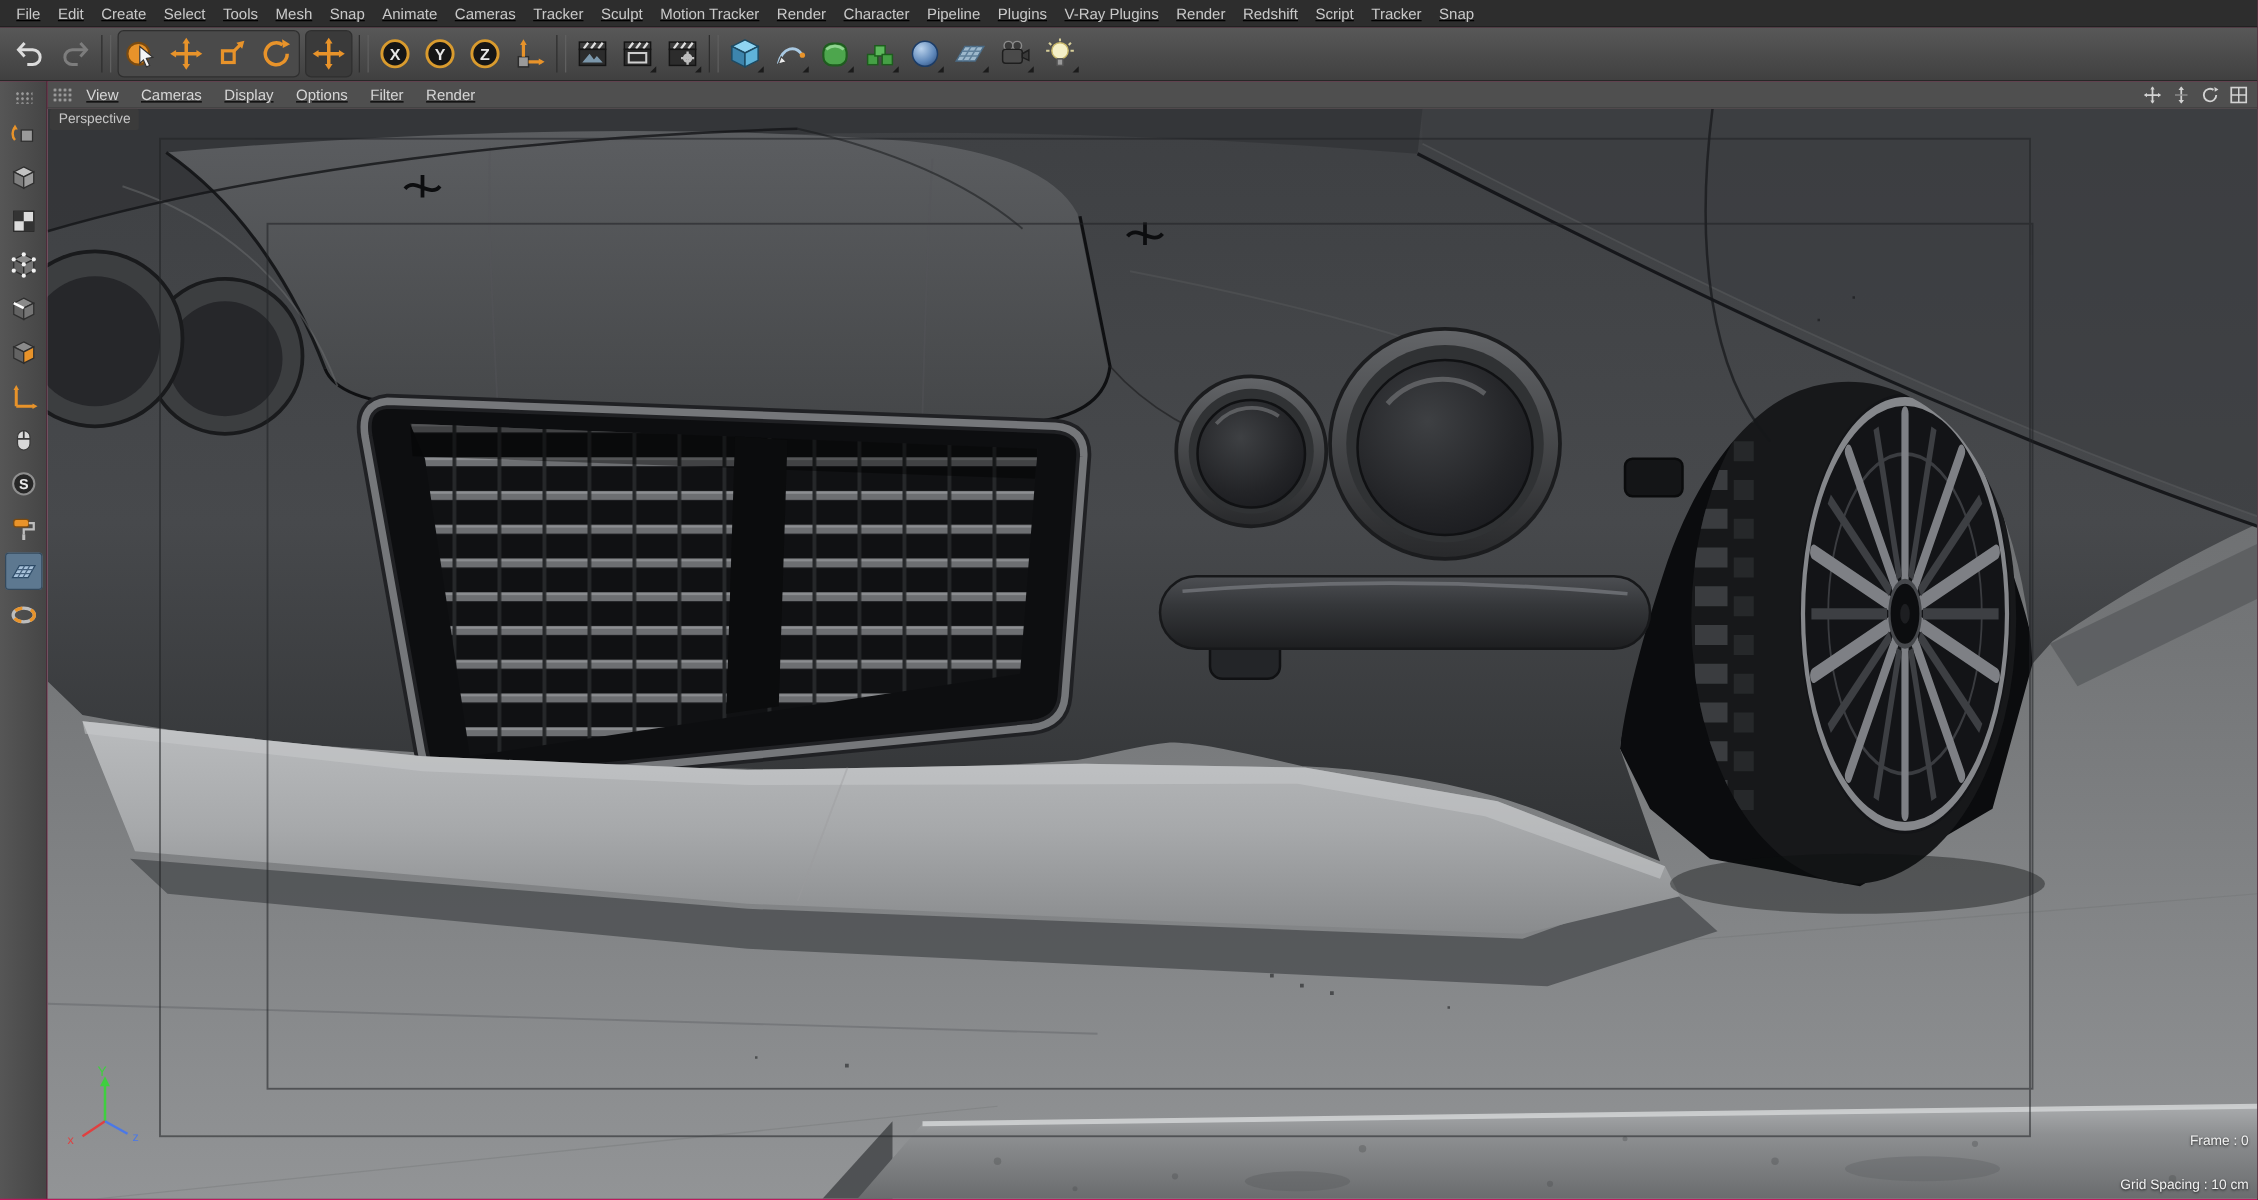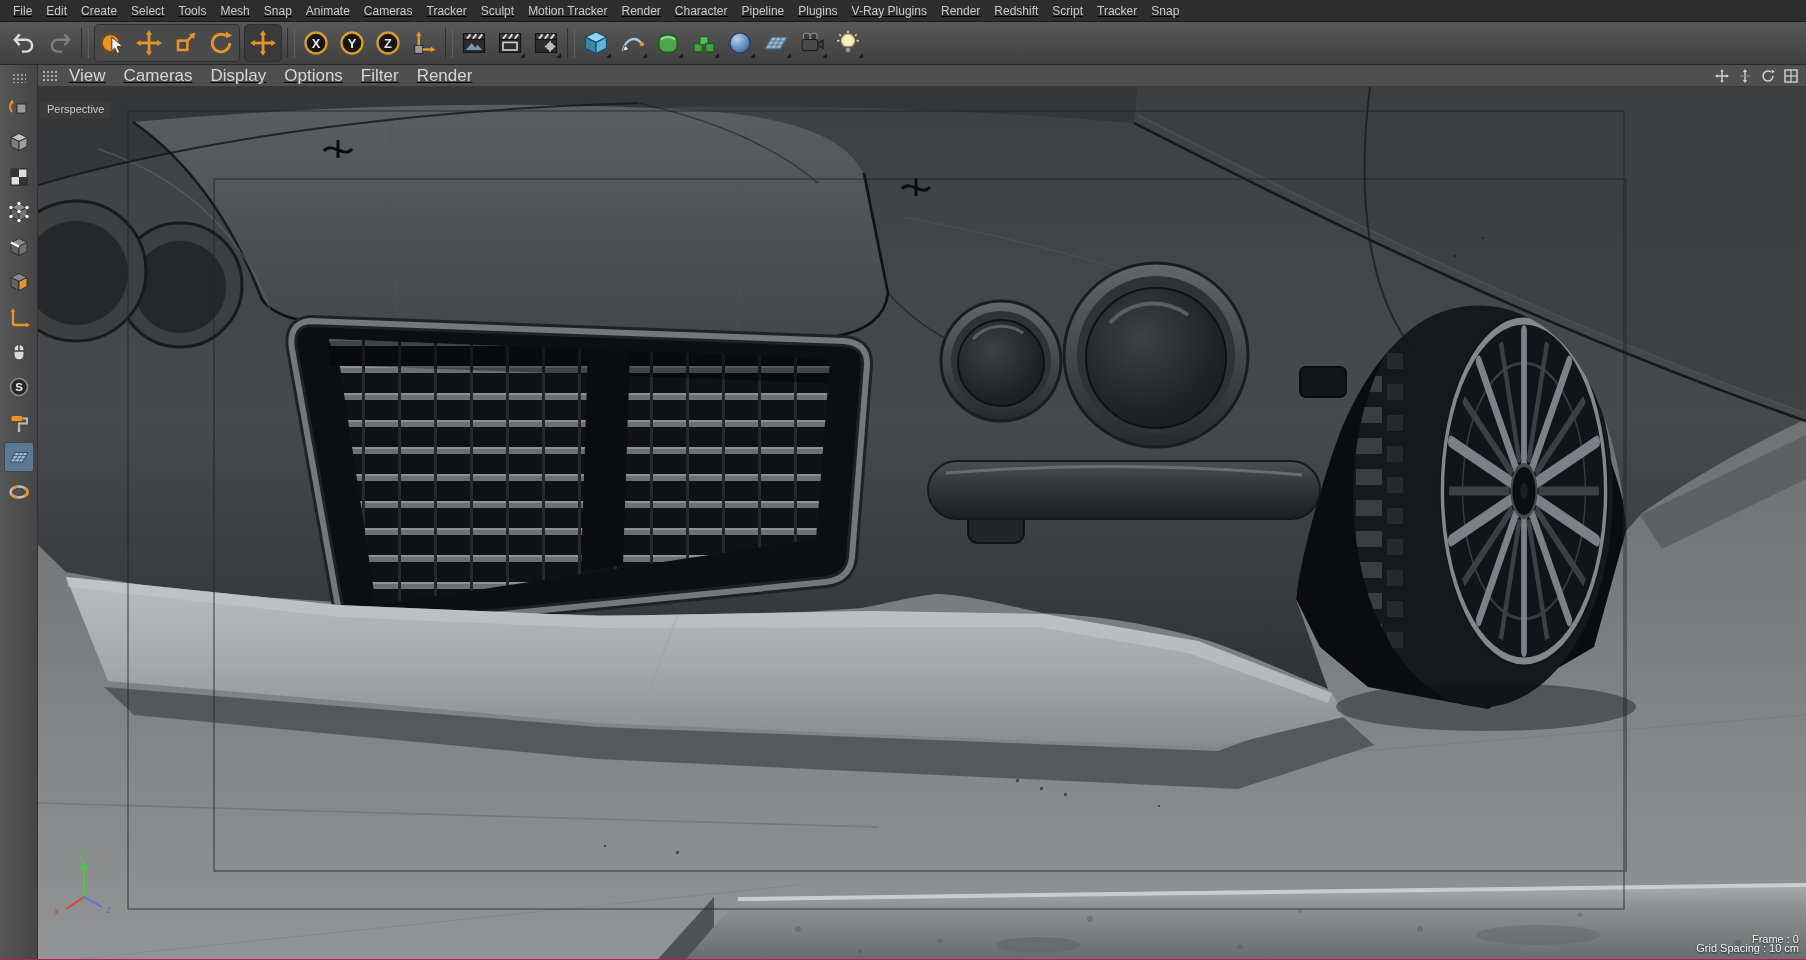--- a/index.html
+++ b/index.html
@@ -29,35 +29,35 @@
   .left-palette { width:38px; background:linear-gradient(90deg,#565656,#454545); border-right:1px solid #323232;
                   display:flex; flex-direction:column; align-items:center; padding-top:8px; gap:5px; }
   .lbtn { width:30px; height:30px; display:flex; align-items:center; justify-content:center;
           border:none; background:transparent; border-radius:3px; cursor:default; }
   .lbtn.active { background:#5d7890; box-shadow:inset 0 0 0 1px #34495c; }
   .palette-handle { width:14px; height:10px; margin-bottom:4px;
           background-image:radial-gradient(#9a9a9a 1px, transparent 1.2px); background-size:4px 4px; }
 
   .viewport { flex:1; display:flex; flex-direction:column; position:relative; }
   .vp-menu { height:22px; background:#4f4f4f; border-bottom:1px solid #383838;
-             display:flex; align-items:center; color:#d6d6d6; font-size:17px; }
+             display:flex; align-items:center; color:#d6d6d6; font-size:12px; }
   .vp-menu .item { padding:0 9px; cursor:default; }
   .vp-handle { width:16px; height:12px; margin:0 2px 0 4px;
           background-image:radial-gradient(#a8a8a8 1px, transparent 1.2px); background-size:4px 4px; }
   .vp-right { margin-left:auto; display:flex; align-items:center; gap:9px; padding-right:8px; }
   .vp-right svg { display:block; }
 
   .vp-canvas { flex:1; position:relative; overflow:hidden; background:#7a7c7e; }
   .scene { position:absolute; inset:0; width:100%; height:100%; }
 
-  .persp-label { position:absolute; top:14px; left:2px; background:#3b3b3b; color:#c6c6c6;
+  .persp-label { position:absolute; top:0; left:2px; background:#3b3b3b; color:#c6c6c6;
           font-size:11px; padding:2px 7px 3px; border-radius:2px; cursor:default; }
   .status { position:absolute; right:7px; color:#f2f2f2; font-size:11px;
           text-shadow:0 1px 2px rgba(0,0,0,.85); text-align:right; }
-  .status.frame { bottom:14px; }
+  .status.frame { bottom:40px; }
   .status.grid  { bottom:5px; }
   .axis-gizmo { position:absolute; left:8px; bottom:26px; width:80px; height:84px; }
 </style>
 </head>
 <body>
 
 <div class="app">
 
   <div class="menubar">
     <span>File</span>

